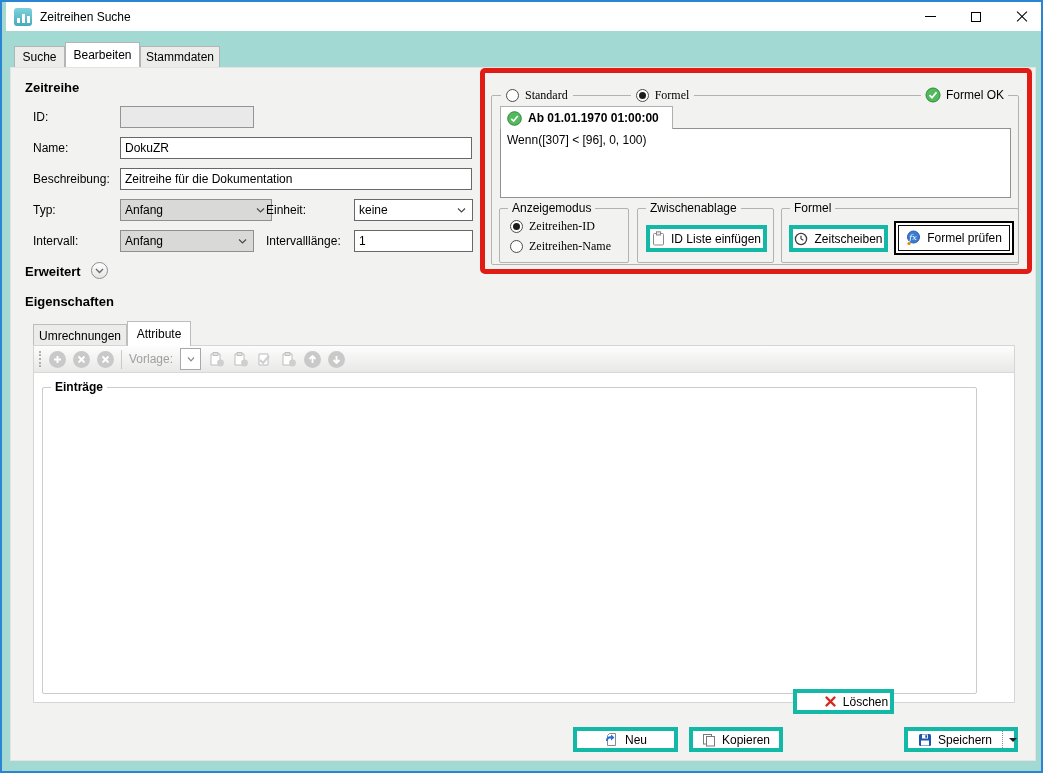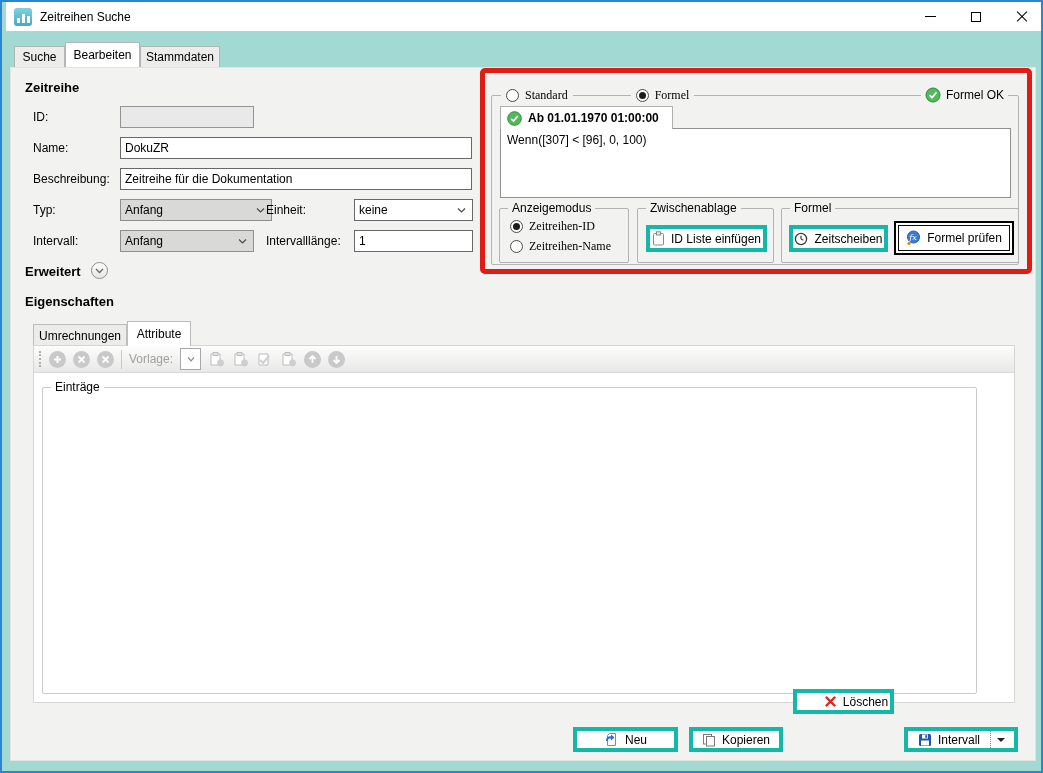--- a/index.html
+++ b/index.html
@@ -230,21 +230,21 @@
           <svg width="9" height="9">
               <path d="M4.5 8 V1.5 M1.5 4 L4.5 1 L7.5 4" stroke="#fff" stroke-width="1.8" fill="none"></path>
             </svg>
         </span>
         <span class="dis-circle">
           <svg width="9" height="9">
               <path d="M4.5 1 V7.5 M1.5 5 L4.5 8 L7.5 5" stroke="#fff" stroke-width="1.8" fill="none"></path>
             </svg>
         </span>
       </div>
-      <div class="gbox" style="left:8px; top:41px; width:935px; height:307px; border-color:#cbcbcb;">
+      <div class="gbox" style="left:8px; top:41px; width:935px; height:307px; border-color:#cbcbcb;font-weight:bold;">
         <span class="gbox-title onwhite">Einträge</span>
       </div>
     </div>
 
     <div class="gbox" style="left:480px; top:27px; width:528px; height:170px;"></div>
 
     <div class="mode-row" style="left:490px; top:19px;">
       <span class="radio-item">
         <span class="radio"></span>
         <span>Standard</span>
@@ -337,21 +337,21 @@
       </svg>
       <span>Löschen</span>
     </div>
     <div class="btn" style="left:893px; top:659px; width:114px; height:25px; justify-content:flex-start; padding-left:10px;">
       <svg width="14" height="14">
         <rect x="1" y="1" width="12" height="12" rx="1.5" fill="#1d54b0"></rect>
         <rect x="4" y="1.5" width="6" height="4" fill="#fff"></rect>
         <rect x="7.3" y="2.2" width="1.8" height="2.6" fill="#1d54b0"></rect>
         <rect x="3" y="7.5" width="8" height="5" fill="#fff"></rect>
       </svg>
-      <span>Intervall</span>
+      <span>Speichern</span>
       <span class="split-sep"></span>
       <span class="dd-arrow"></span>
     </div>
 
   </div>
 
   <div class="red-annotation"></div>
 
 </div>
 

